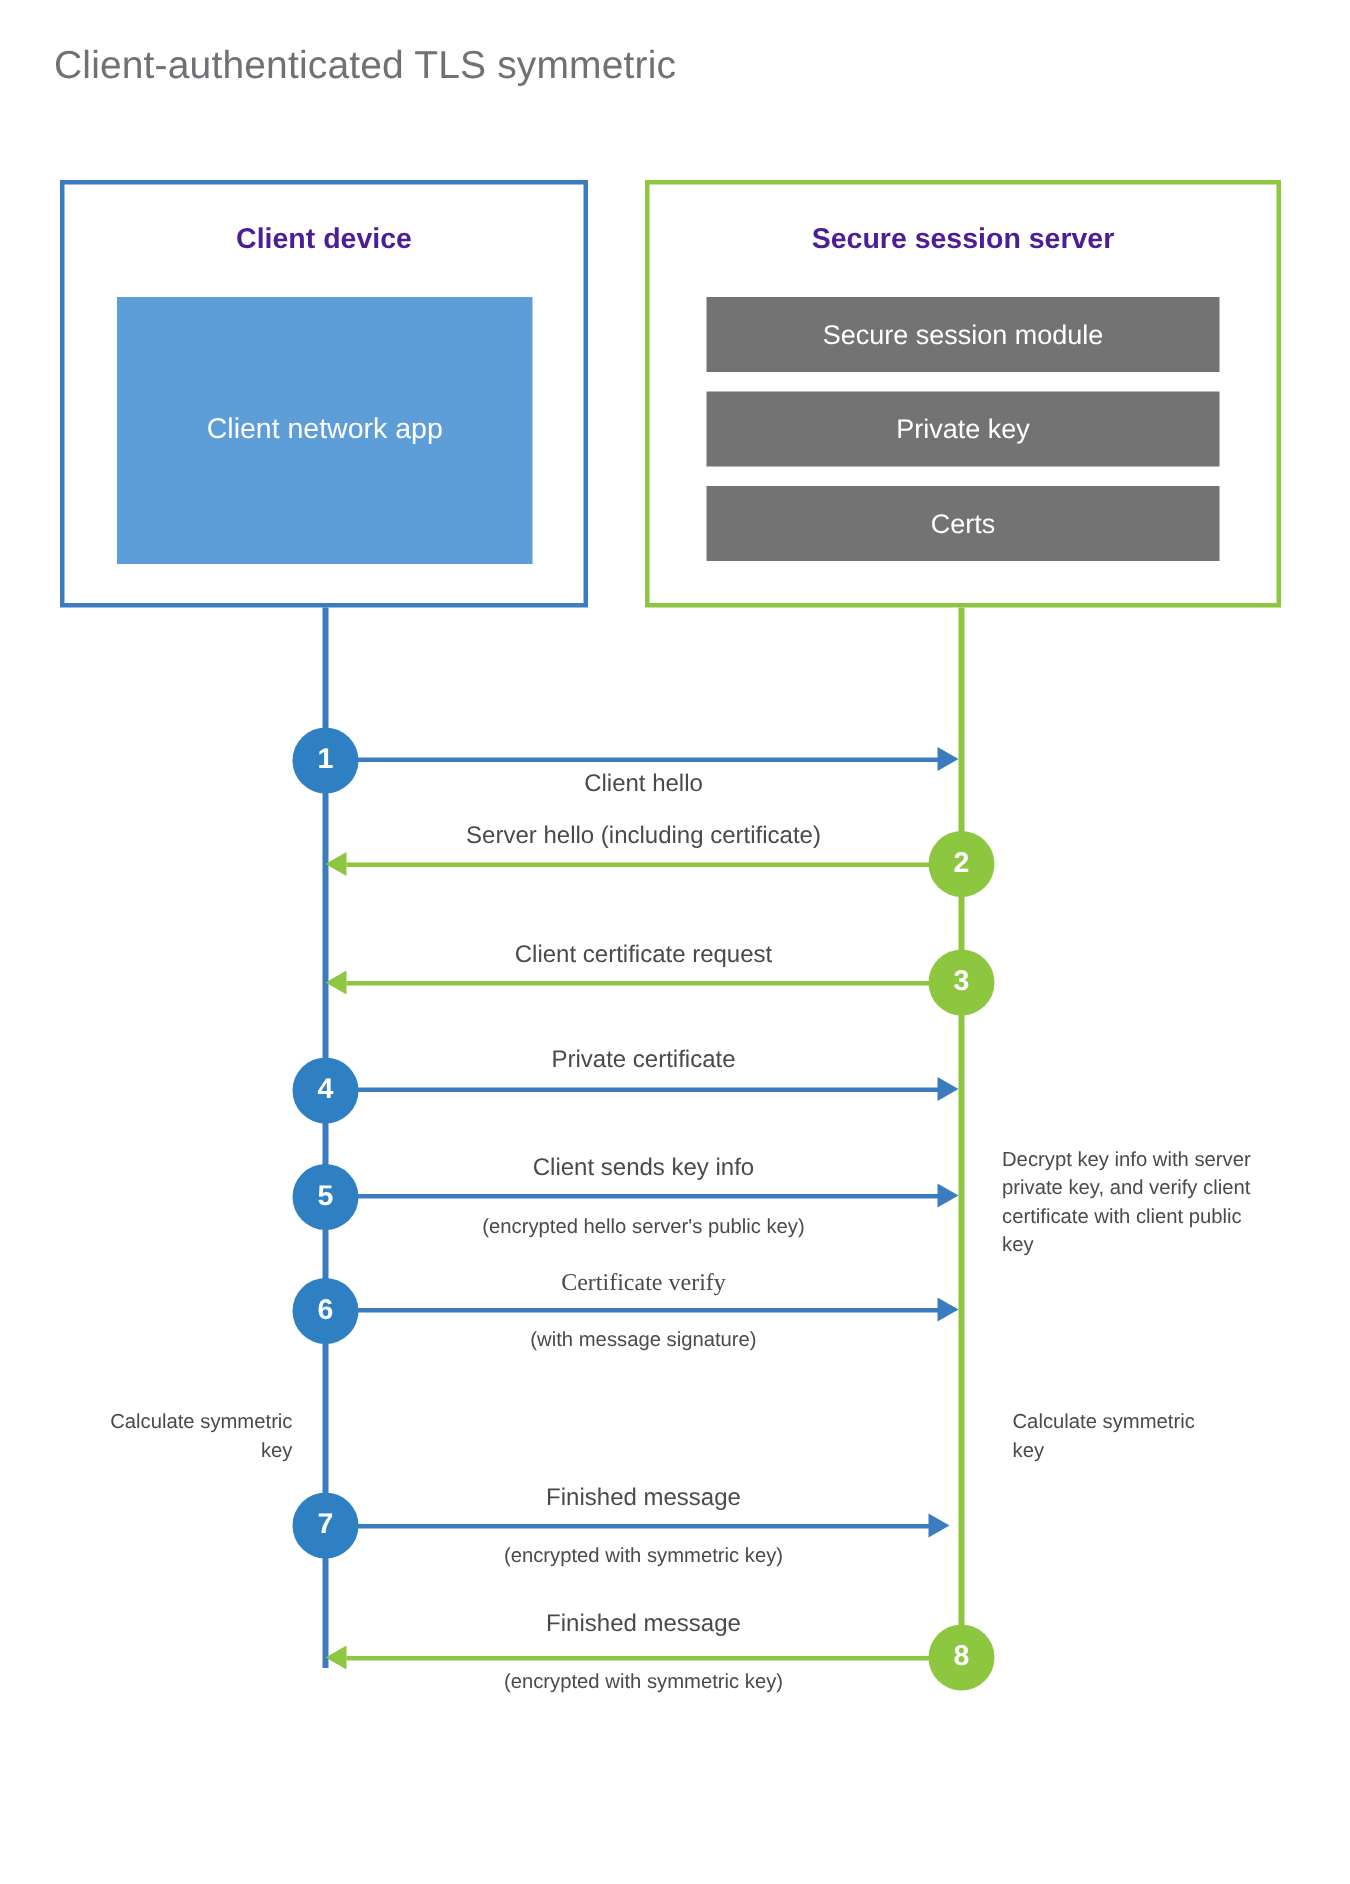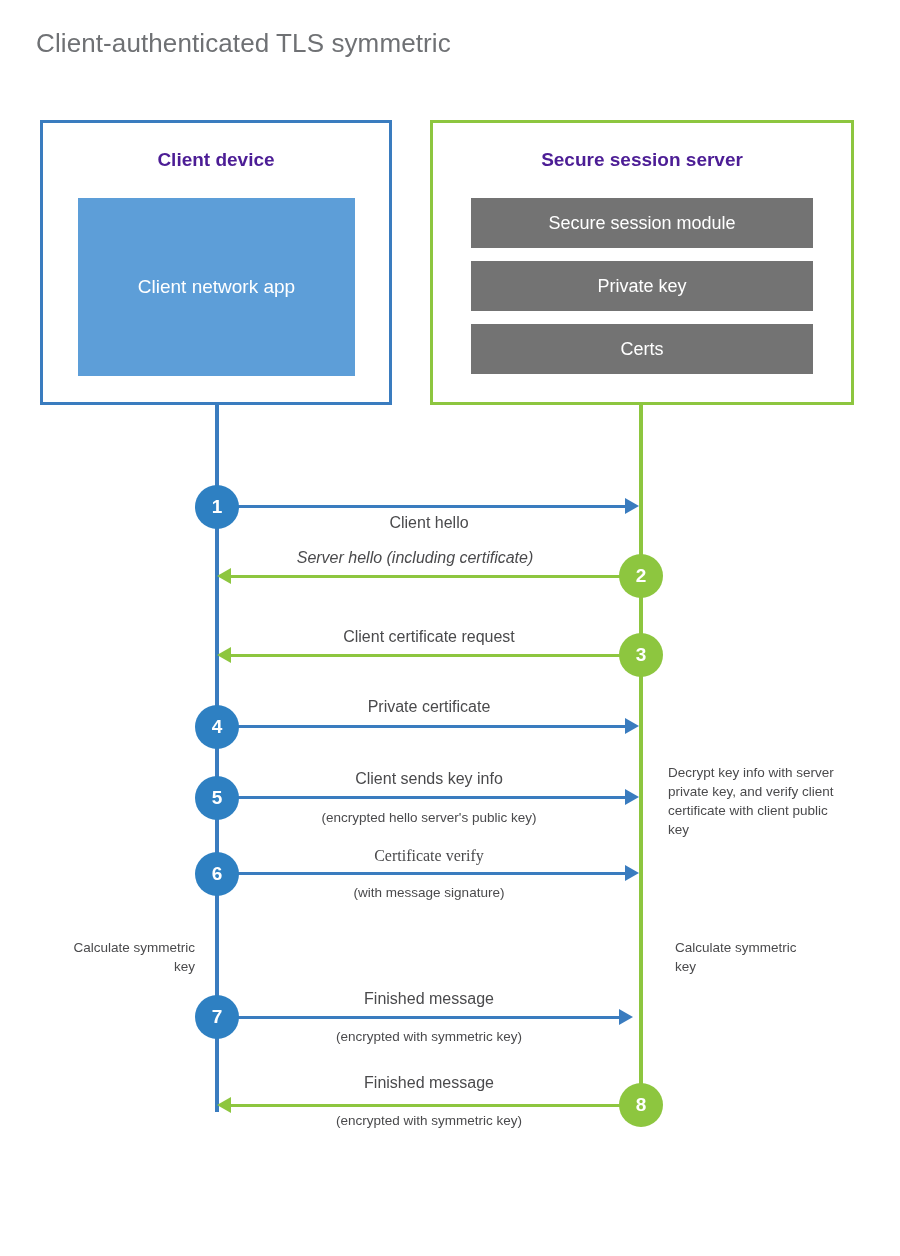--- a/index.html
+++ b/index.html
@@ -207,21 +207,21 @@
   </div>
 
   <div class="lifeline client-lifeline"></div>
   <div class="lifeline server-lifeline"></div>
 
   <div class="arrow-label" style="left:217px; top:478px; width:424px;margin-top:36px;">Client hello</div>
   <div class="arrow-line blue" style="left:217px; top:505px; width:410px;"></div>
   <div class="arrow-head right blue" style="left:625px; top:498px;"></div>
   <div class="step-circle blue" style="left:195px; top:485px;">1</div>
 
-  <div class="arrow-label" style="left:203px; top:549px; width:424px;font-style:italic;">Server hello (including certificate)</div>
+  <div class="arrow-label" style="left:217px; top:549px; width:424px;">Server hello (including certificate)</div>
   <div class="arrow-line green" style="left:231px; top:575px; width:410px;"></div>
   <div class="arrow-head left green" style="left:217px; top:568px;"></div>
   <div class="step-circle green" style="left:619px; top:554px;">2</div>
 
   <div class="arrow-label" style="left:217px; top:628px; width:424px;">Client certificate request</div>
   <div class="arrow-line green" style="left:231px; top:654px; width:410px;"></div>
   <div class="arrow-head left green" style="left:217px; top:647px;"></div>
   <div class="step-circle green" style="left:619px; top:633px;">3</div>
 
   <div class="arrow-label" style="left:217px; top:698px; width:424px;">Private certificate</div>

